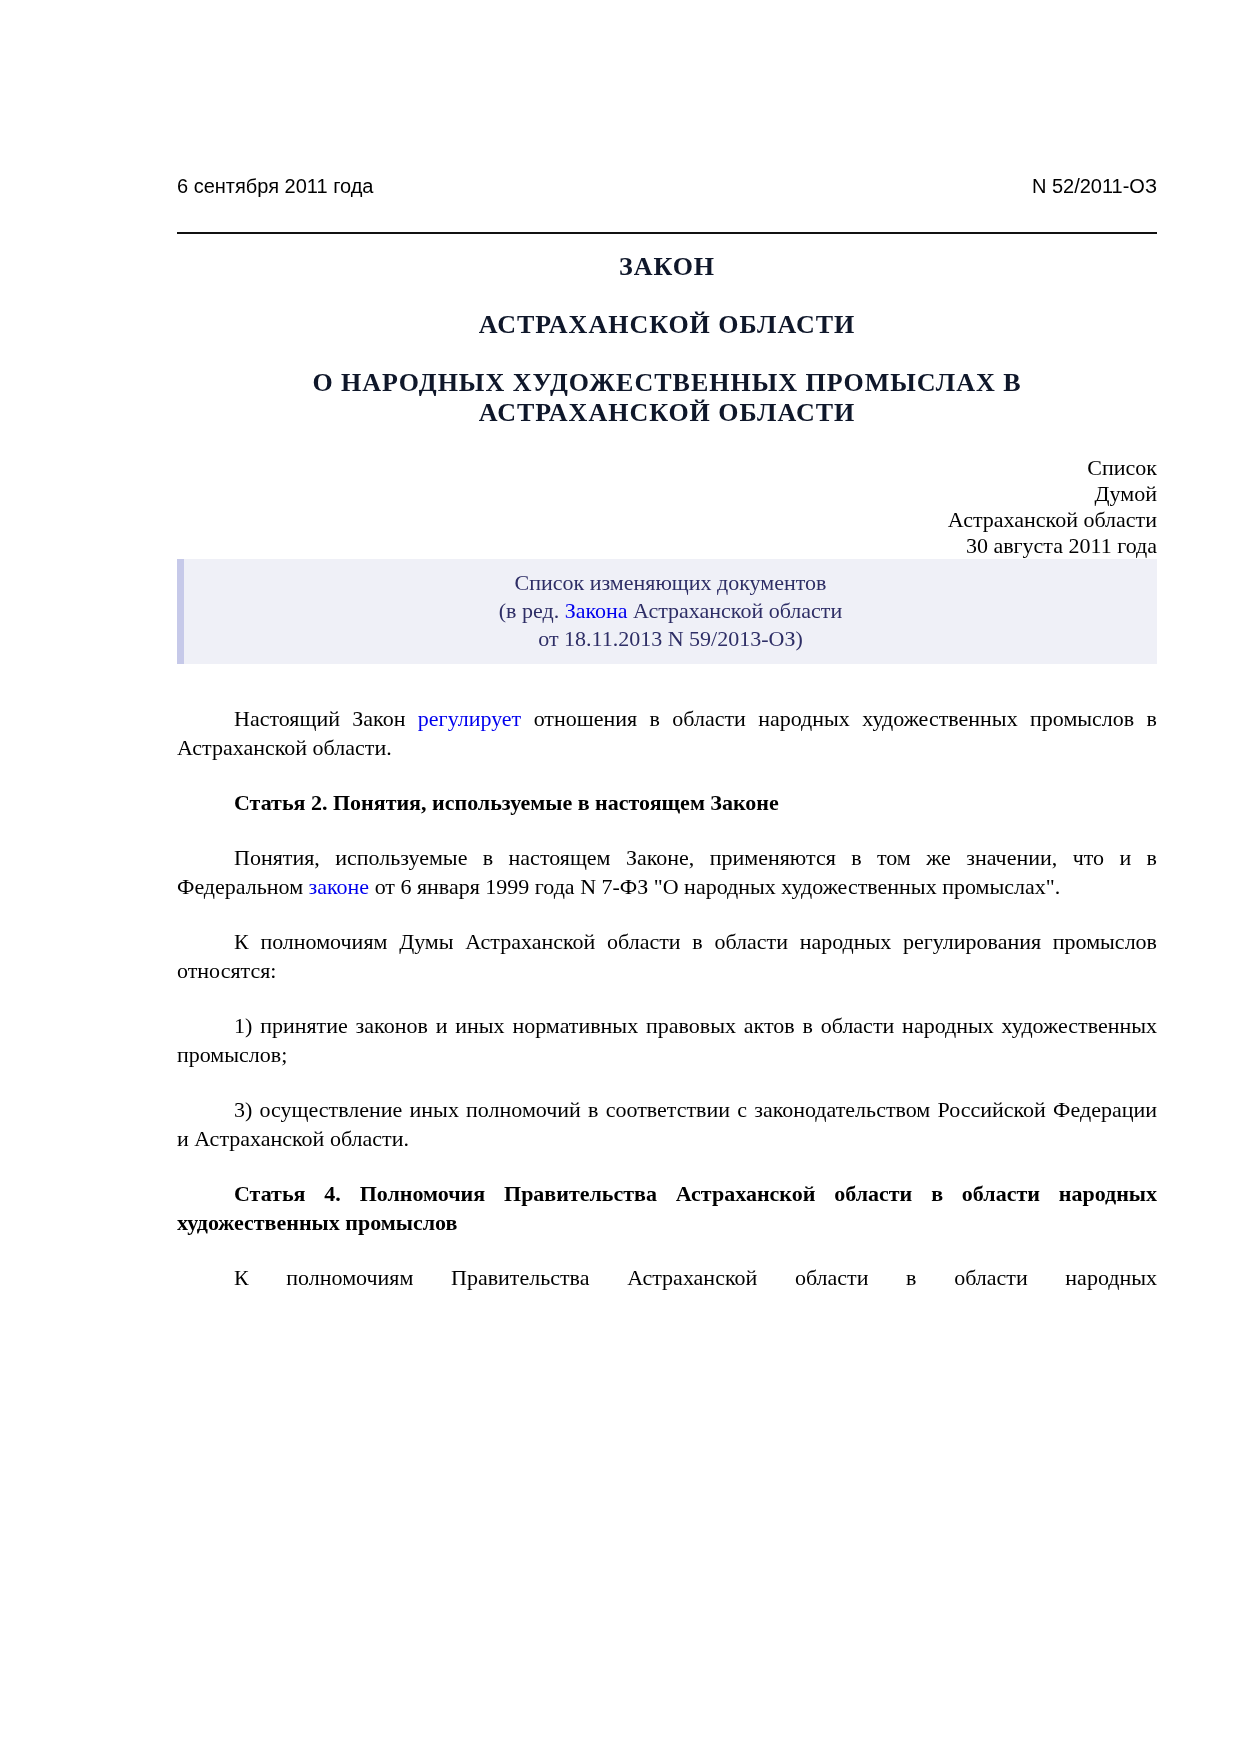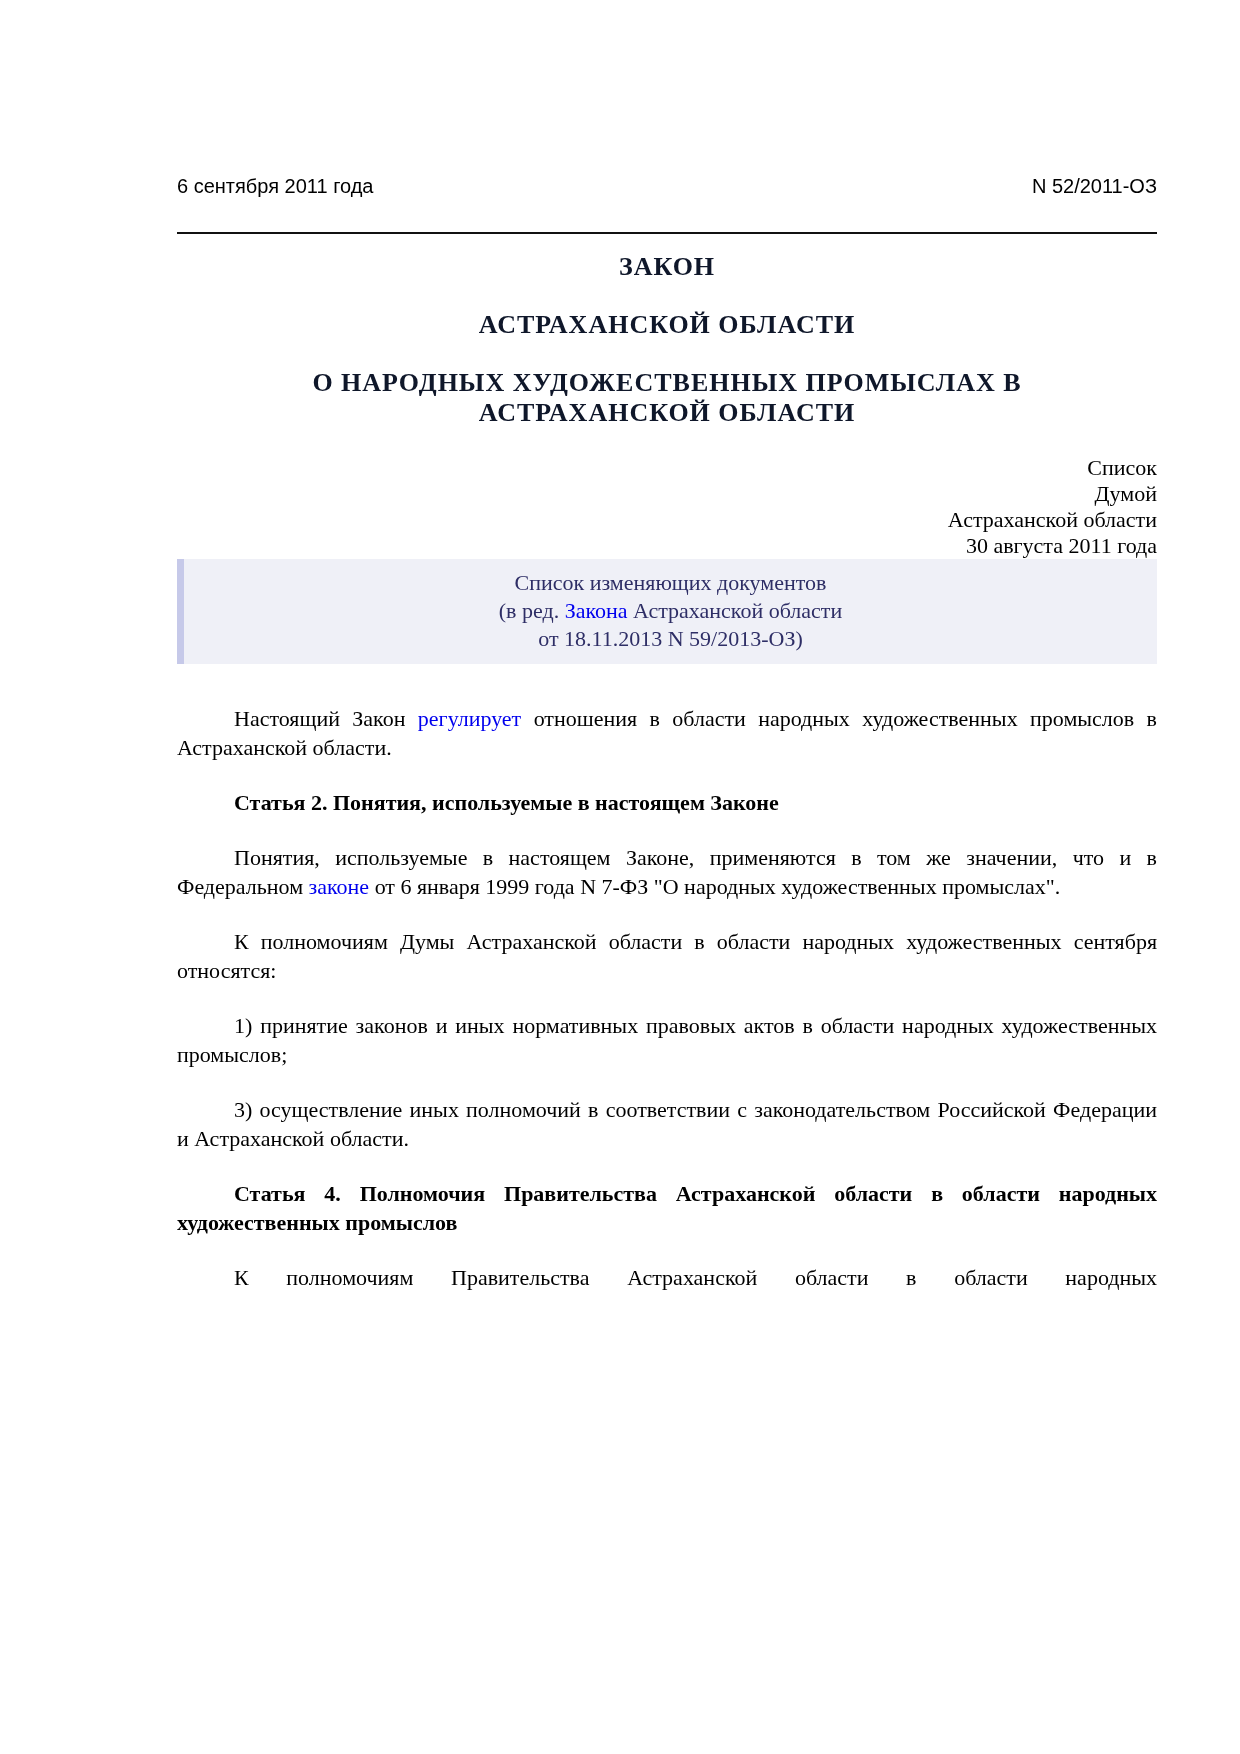--- a/index.html
+++ b/index.html
@@ -83,21 +83,21 @@
     <p>от 18.11.2013 N 59/2013-ОЗ)</p>
   </div>
 
   <div class="body-text">
 
     <p><span>Настоящий Закон </span><a class="doc-link">регулирует</a><span> отношения в области народных художественных промыслов в Астраханской области.</span></p>
 
     <p class="h">Статья 2. Понятия, используемые в настоящем Законе</p>
     <p><span>Понятия, используемые в настоящем Законе, применяются в том же значении, что и в Федеральном </span><a class="doc-link">законе</a><span> от 6 января 1999 года N 7-ФЗ "О народных художественных промыслах".</span></p>
 
-    <p>К полномочиям Думы Астраханской области в области народных художественных сентября относятся:</p>
+    <p>К полномочиям Думы Астраханской области в области народных регулирования промыслов относятся:</p>
     <p>1) принятие законов и иных нормативных правовых актов в области народных художественных промыслов;</p>
     <p>3) осуществление иных полномочий в соответствии с законодательством Российской Федерации и Астраханской области.</p>
 
     <p class="h">Статья 4. Полномочия Правительства Астраханской области в области народных художественных промыслов</p>
     <p class="force-last">К полномочиям Правительства Астраханской области в области народных</p>
 
   </div>
 
 </div>
 

